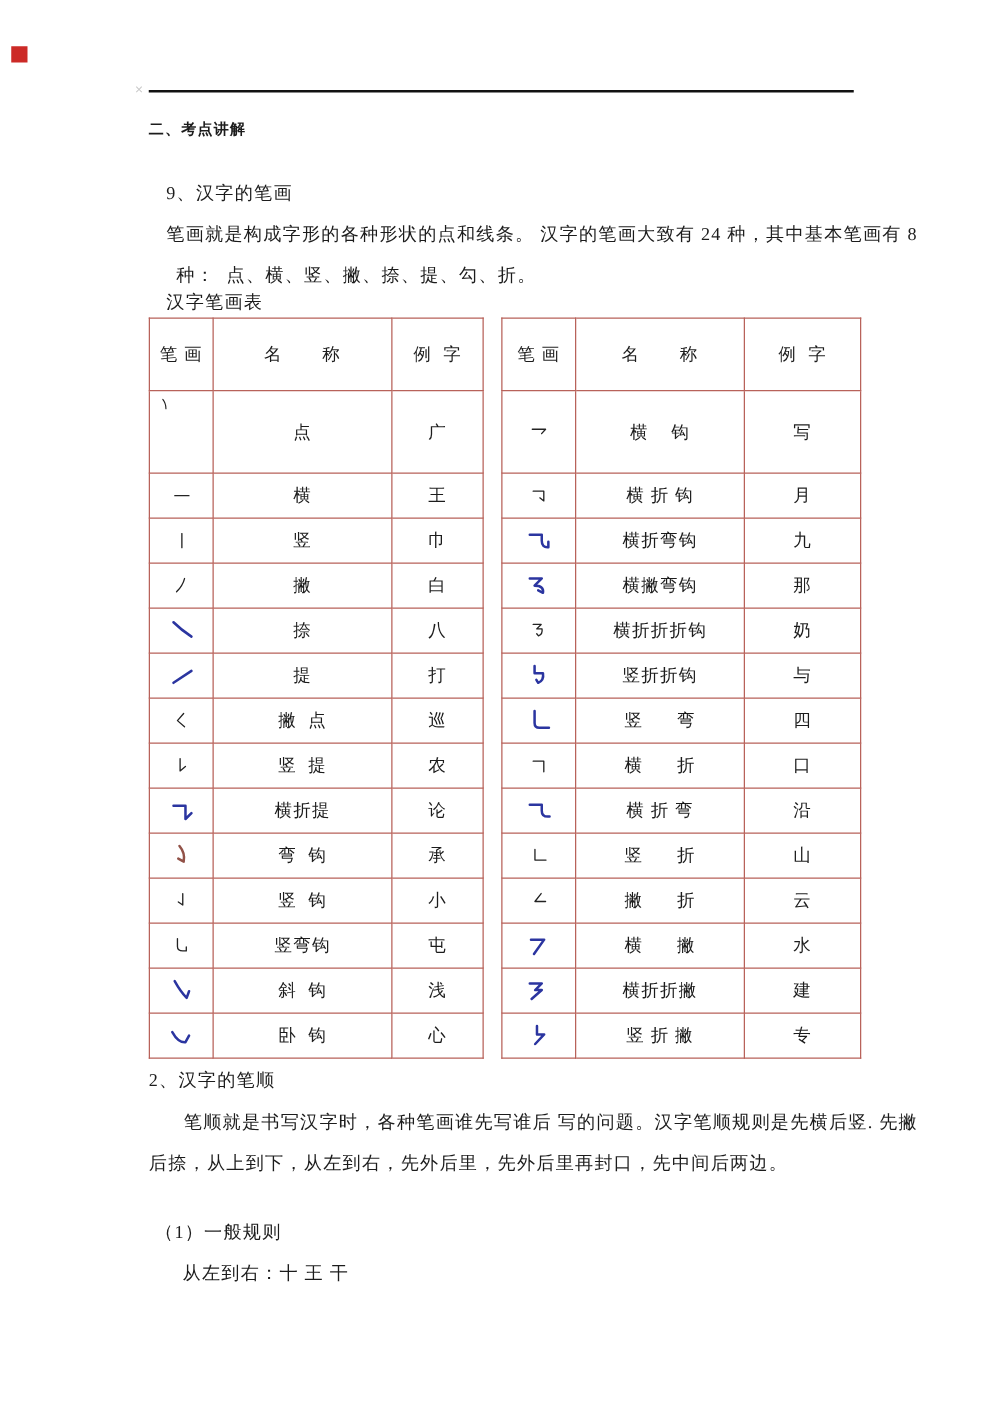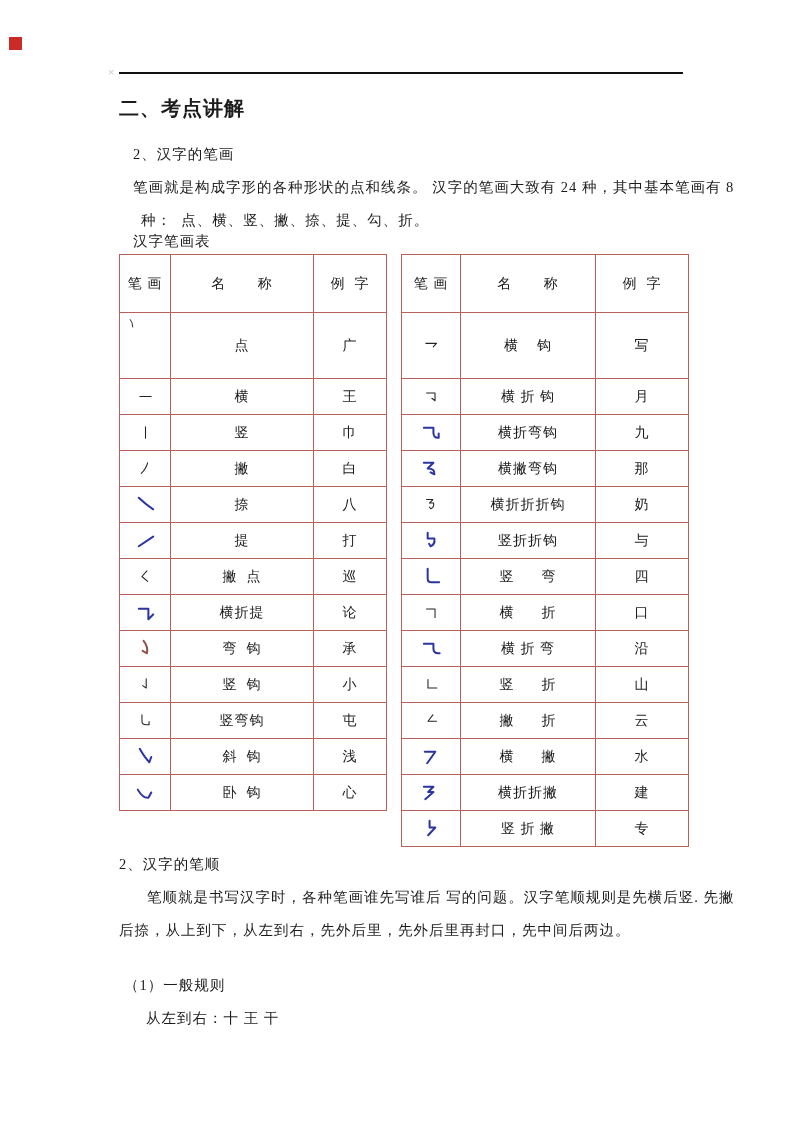--- a/index.html
+++ b/index.html
@@ -6,21 +6,21 @@
   body{
     width:793px;height:1122px;background:#ffffff;position:relative;
     font-family:"Liberation Serif","DejaVu Serif",serif;color:#1c1c1c;
     overflow:hidden;
   }
   .abs{position:absolute;}
   .red-square{width:13px;height:13px;background:#cc2a27;left:9px;top:37px;}
   .rule-x{left:108px;top:66px;color:#c9c9c9;font-size:11px;font-family:"Liberation Sans",sans-serif;}
   .top-rule{left:119px;top:72px;width:564px;height:0;border-top:2px solid #111;}
   .sec-title{left:119px;top:95px;font-family:"Liberation Sans","DejaVu Sans",sans-serif;
-    font-weight:bold;font-size:20px;letter-spacing:1px;}
+    font-weight:bold;font-size:12px;letter-spacing:1px;}
   .t-line{font-size:14.5px;letter-spacing:1px;white-space:pre;}
   .sub1{left:133px;top:145px;}
   .p1l1{left:133px;top:178px;}
   .p1l2{left:119px;top:211px;margin-left:22px;}
   .caption{left:133px;top:232px;}
   .sub2{left:119px;top:855px;}
   .p2l1{left:147px;top:888px;}
   .p2l2{left:119px;top:921px;}
   .rule-head{left:124px;top:976px;}
   .rule-item{left:146px;top:1009px;}
@@ -43,21 +43,21 @@
   td.stroke.tl svg{margin:0;}
 </style>
 </head>
 <body>
 
 <div class="abs red-square"></div>
 <div class="abs rule-x">×</div>
 <div class="abs top-rule"></div>
 
 <div class="abs sec-title">二、考点讲解</div>
-<div class="abs t-line sub1">2、汉字的笔画</div>
+<div class="abs t-line sub1">9、汉字的笔画</div>
 <div class="abs t-line p1l1">笔画就是构成字形的各种形状的点和线条。 汉字的笔画大致有 24 种，其中基本笔画有 8</div>
 <div class="abs t-line p1l2">种：  点、横、竖、撇、捺、提、勾、折。</div>
 <div class="abs t-line caption">汉字笔画表</div>
 
 <table class="stroke-tbl" id="tbl-left">
   <colgroup>
       <col style="width:51px">
       <col style="width:143px">
       <col style="width:73px">
     </colgroup>
@@ -127,20 +127,29 @@
         <td class="stroke">
           <svg viewBox="0 0 24 24" width="17" height="17">
             <path d="M14 4 L7 12 L15 19" fill="none" stroke="#232323" stroke-width="1.5" stroke-linecap="round" stroke-linejoin="round"></path>
           </svg>
         </td>
         <td class="name">撇  点</td>
         <td class="ex">巡</td>
       </tr>
       <tr>
         <td class="stroke">
+          <svg viewBox="0 0 24 24" width="17" height="17">
+            <path d="M10 4 V18 L16 13" fill="none" stroke="#232323" stroke-width="1.5" stroke-linecap="round" stroke-linejoin="round"></path>
+          </svg>
+        </td>
+        <td class="name">竖  提</td>
+        <td class="ex">农</td>
+      </tr>
+      <tr>
+        <td class="stroke">
           <svg viewBox="0 0 24 24" width="23" height="23">
             <path d="M5 8 H15 V19 L20 14" fill="none" stroke="#2b35a0" stroke-width="2.1" stroke-linecap="round" stroke-linejoin="round"></path>
           </svg>
         </td>
         <td class="name">横折提</td>
         <td class="ex">论</td>
       </tr>
       <tr>
         <td class="stroke">
           <svg viewBox="0 0 24 24" width="23" height="23">

